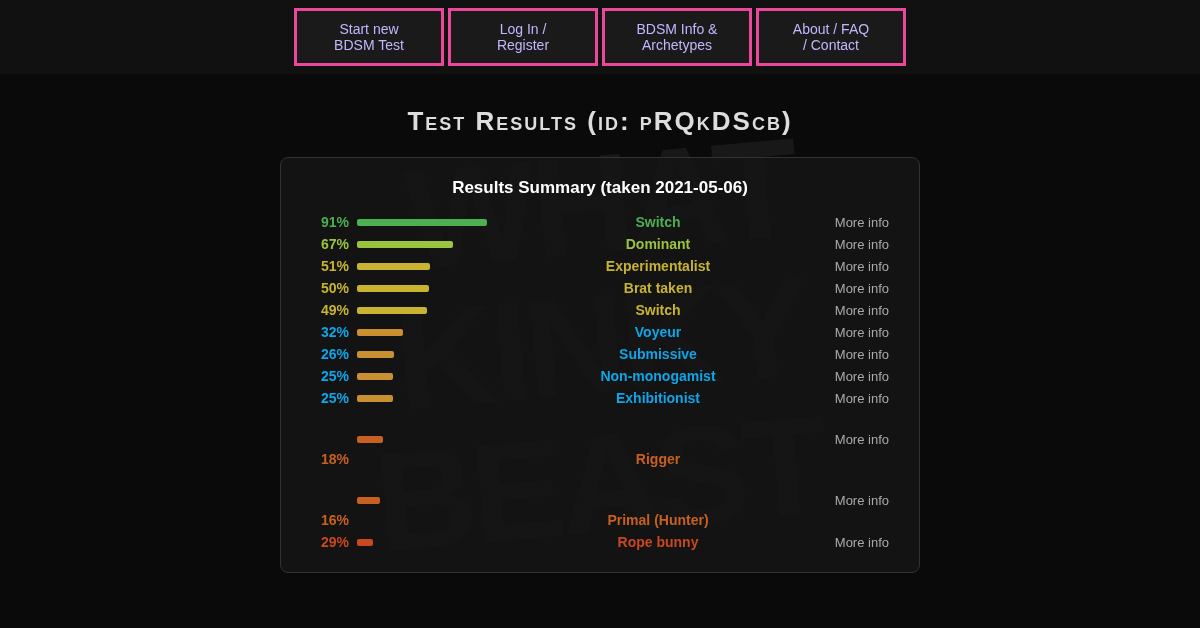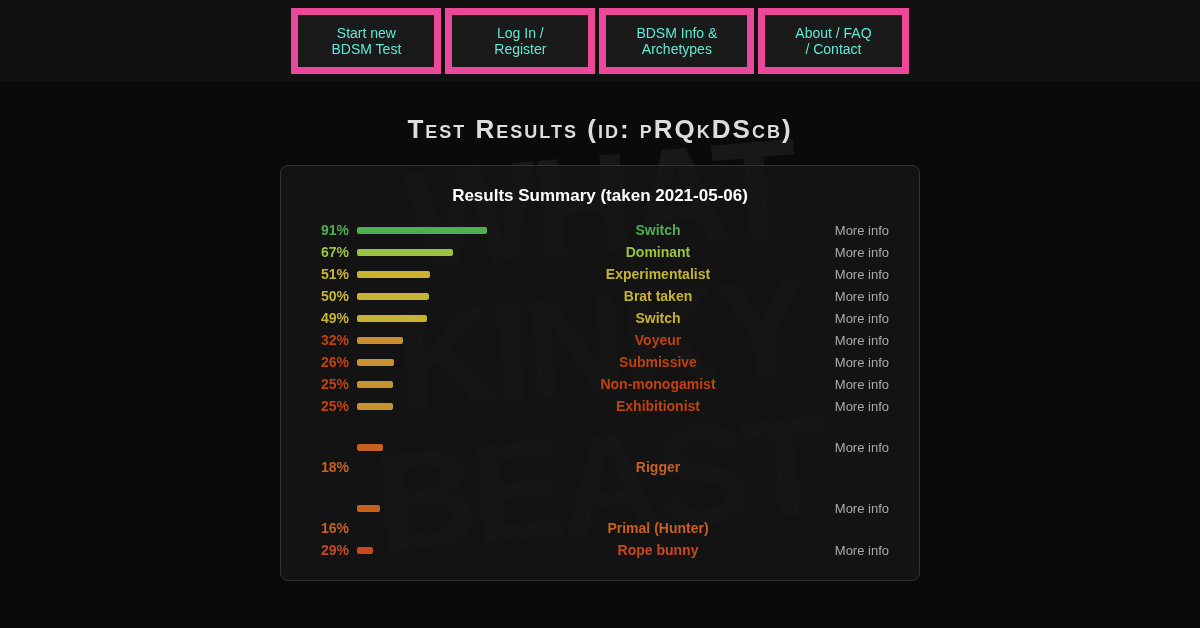--- a/index.html
+++ b/index.html
@@ -46,22 +46,22 @@
       justify-content: center;
       gap: 4px;
       padding: 8px 0;
       background: #111;
       position: relative;
       z-index: 10;
     }
 
     .nav-btn {
       background: #1a1a1a;
-      border: 7px solid #ec4899;
-      color: #5eead4;
+      border: 3px solid #ec4899;
+      color: #c4b5fd;
       padding: 10px 30px;
       cursor: pointer;
       font-size: 14px;
       text-align: center;
       min-width: 150px;
     }
 
     
     .page-title {
       text-align: center;
@@ -138,21 +138,21 @@
       color: #aaa;
       font-size: 13px;
       cursor: pointer;
       flex-shrink: 0;
     }
 
     
     .color-green { color: #4caf50; }
     .color-yellow-green { color: #9bc43e; }
     .color-yellow { color: #c8b430; }
-    .color-orange-yellow { color: #c2410c; }
+    .color-orange-yellow { color: #0ea5e9; }
     .color-orange { color: #c86020; margin-top: 39px; }
     .color-orange-red { color: #c84820; }
 
     .bar-green { background: #4caf50; }
     .bar-yellow-green { background: #9bc43e; }
     .bar-yellow { background: #c8b430; }
     .bar-orange-yellow { background: #c89030; }
     .bar-orange { background: #c86020; }
     .bar-orange-red { background: #c84820; }
   </style>

